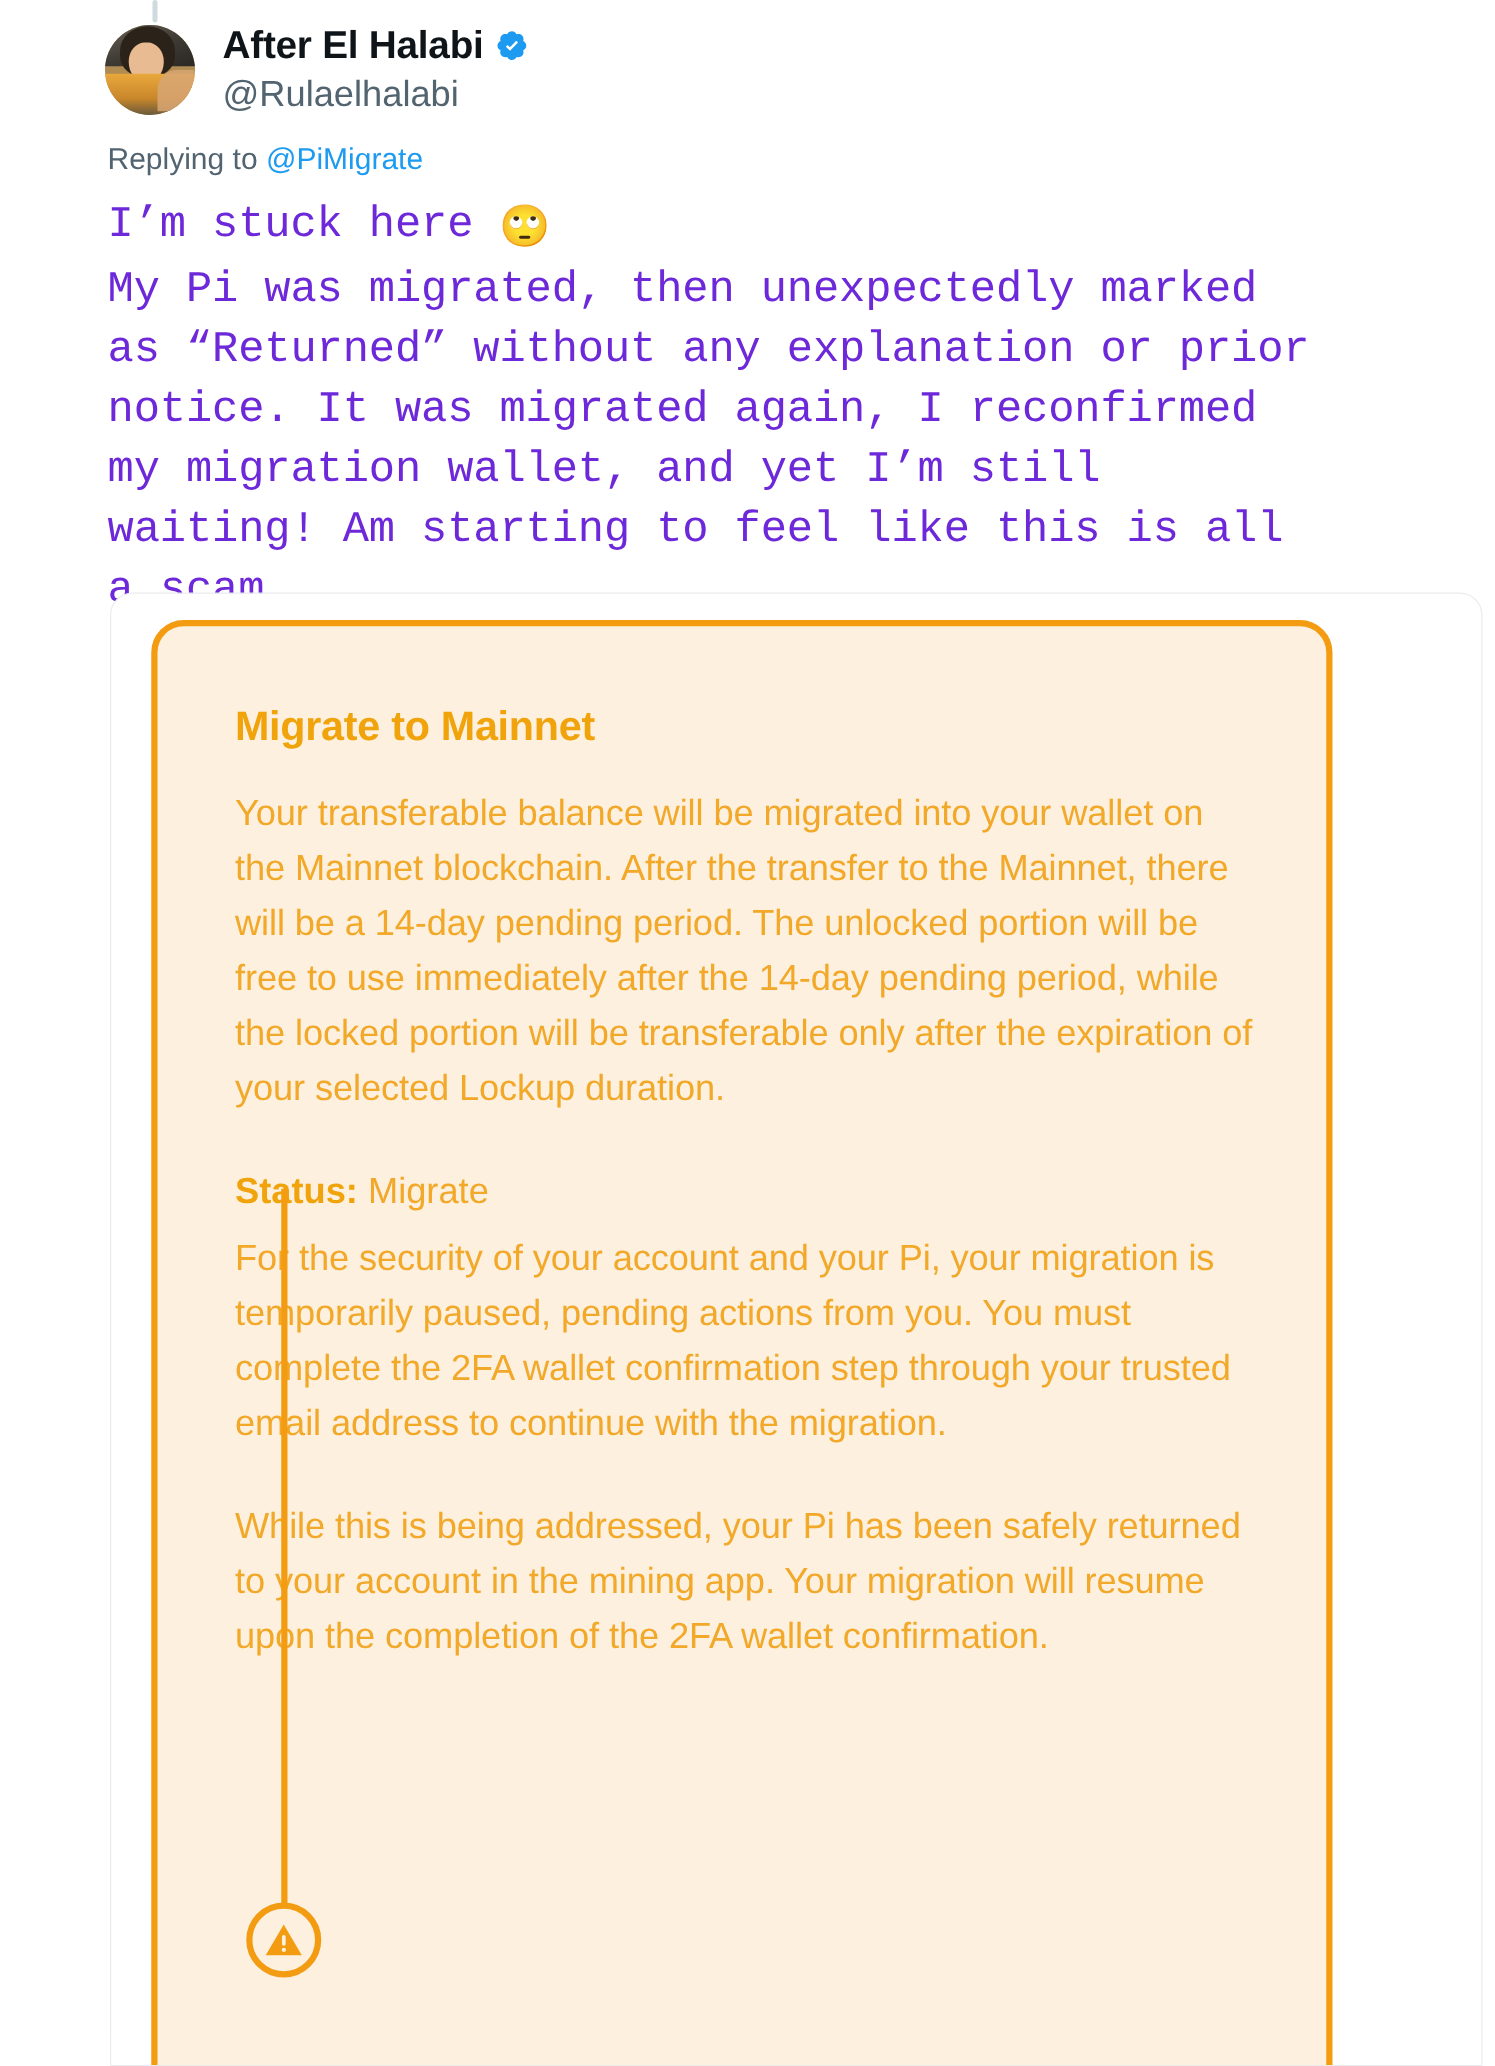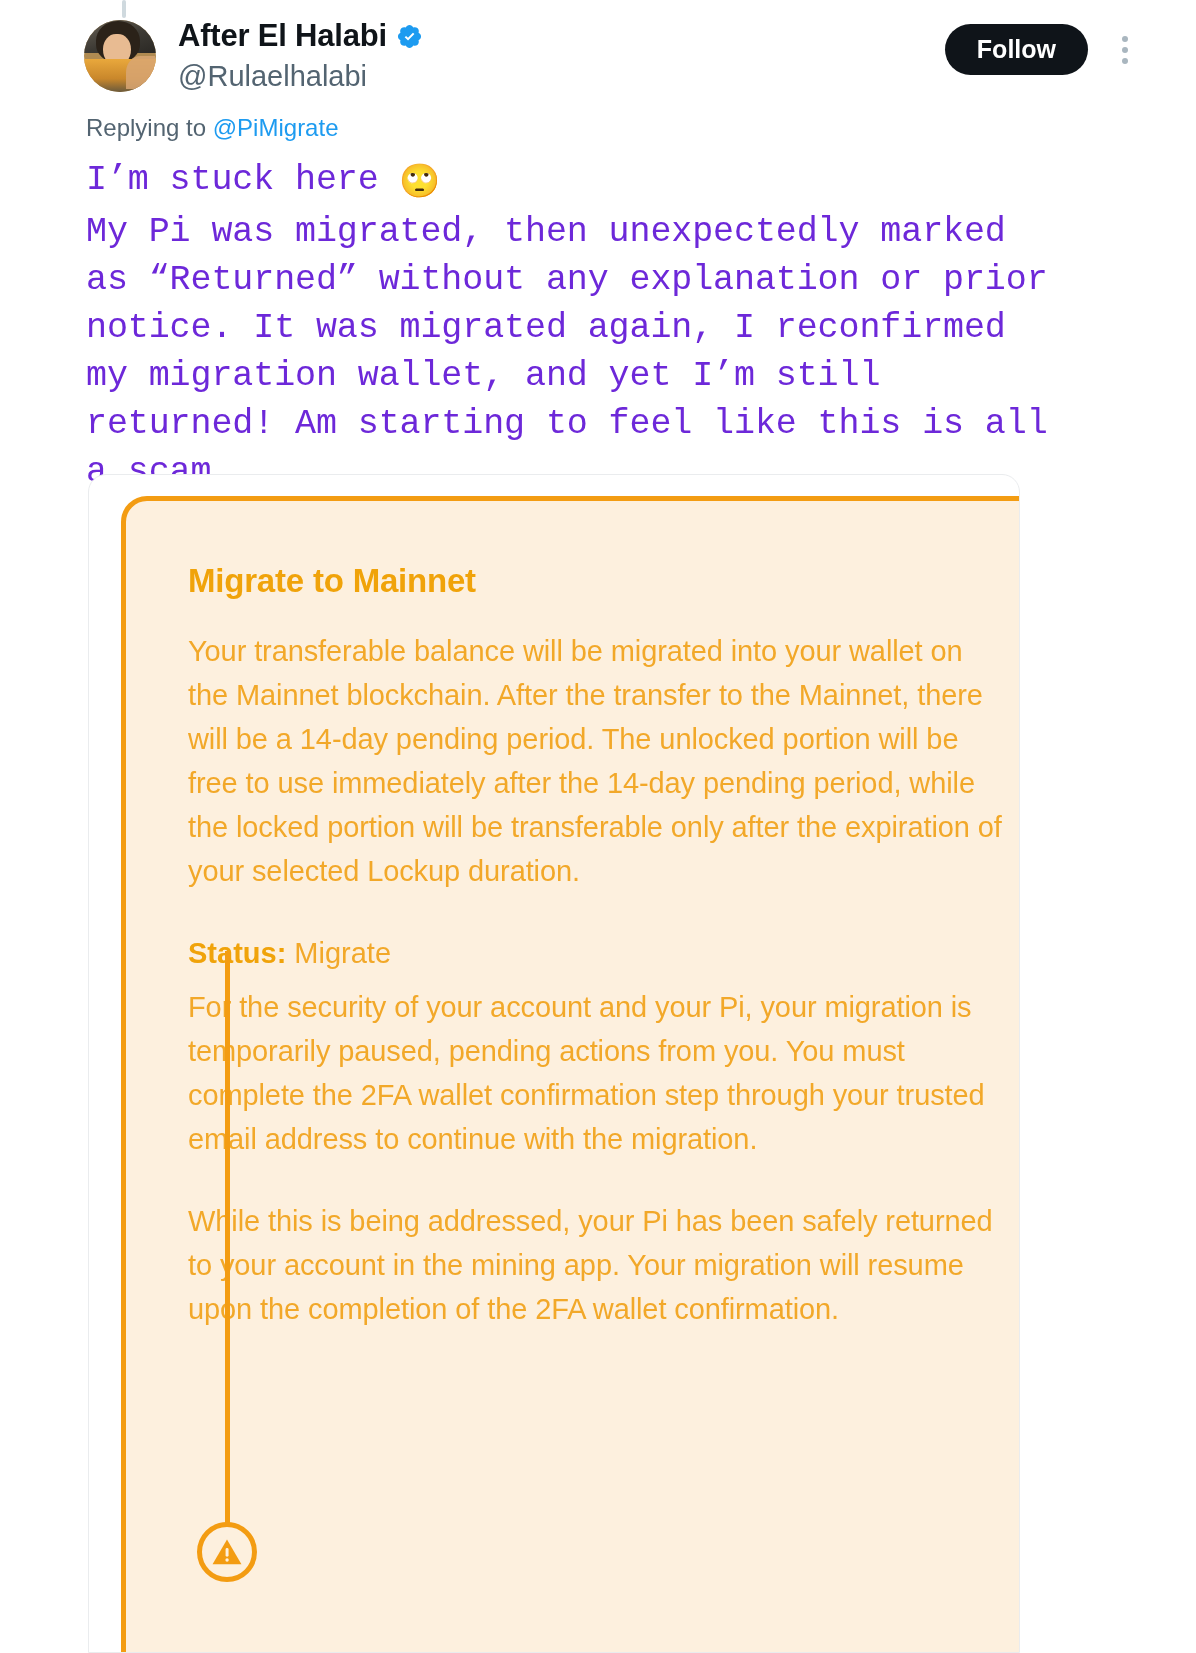--- a/index.html
+++ b/index.html
@@ -180,21 +180,21 @@
   .tweet-text .emoji {
     font-size: 33px;
     vertical-align: -3px;
   }
 
   
   .media-card {
     position: absolute;
     left: 88px;
     top: 474px;
-    width: 932px;
+    width: 1098px;
     height: 1179px;
     border: 1px solid #eaecee;
     border-top-left-radius: 18px;
     border-top-right-radius: 18px;
     box-sizing: border-box;
     background: #ffffff;
     overflow: hidden;
   }
 
   .pi-panel {
@@ -292,37 +292,29 @@
       <span class="verified-badge">
         <svg class="verified-badge" viewBox="0 0 24 24" xmlns="http://www.w3.org/2000/svg" aria-hidden="true">
           <path fill="#1d9bf0" d="M22.25 12c0-1.43-.88-2.67-2.19-3.34.46-1.39.2-2.9-.81-3.91s-2.52-1.27-3.91-.81C14.67 2.63 13.43 1.75 12 1.75s-2.67.88-3.34 2.19c-1.39-.46-2.9-.2-3.91.81s-1.27 2.52-.81 3.91C2.63 9.33 1.75 10.57 1.75 12s.88 2.67 2.19 3.34c-.46 1.39-.2 2.9.81 3.91s2.52 1.27 3.91.81c.67 1.31 1.91 2.19 3.34 2.19s2.67-.88 3.34-2.19c1.39.46 2.9.2 3.91-.81s1.27-2.52.81-3.91c1.31-.67 2.19-1.91 2.19-3.34z"></path>
           <path fill="#ffffff" d="M10.7 15.64l-3-2.87 1.24-1.3 1.73 1.65 4.4-4.55 1.3 1.26-5.67 5.81z"></path>
         </svg>
       </span>
     </div>
     <span class="handle">@Rulaelhalabi</span>
   </div>
 
-  <div class="header-actions">
-    <button class="follow-button">Follow</button>
-    <button class="more-button">
-      <i></i>
-      <i></i>
-      <i></i>
-    </button>
-  </div>
 </div>
 
 <div class="replying-to">
   <span>Replying to </span><span class="mention">@PiMigrate</span>
 </div>
 
 <div class="tweet-text">
   <span>I’m stuck here </span><span class="emoji">🙄</span><br>
-  <span>My Pi was migrated, then unexpectedly marked as “Returned” without any explanation or prior notice. It was migrated again, I reconfirmed my migration wallet, and yet I’m still returned! Am starting to feel like this is all a scam.</span>
+  <span>My Pi was migrated, then unexpectedly marked as “Returned” without any explanation or prior notice. It was migrated again, I reconfirmed my migration wallet, and yet I’m still waiting! Am starting to feel like this is all a scam.</span>
 </div>
 
 <div class="media-card">
 
   <div class="pi-panel">
     <div class="pi-title">Migrate to Mainnet</div>
 
 
     <p class="pi-para">Your transferable balance will be migrated into your wallet on the Mainnet blockchain. After the transfer to the Mainnet, there will be a 14-day pending period. The unlocked portion will be free to use immediately after the 14-day pending period, while the locked portion will be transferable only after the expiration of your selected Lockup duration.</p>
 

